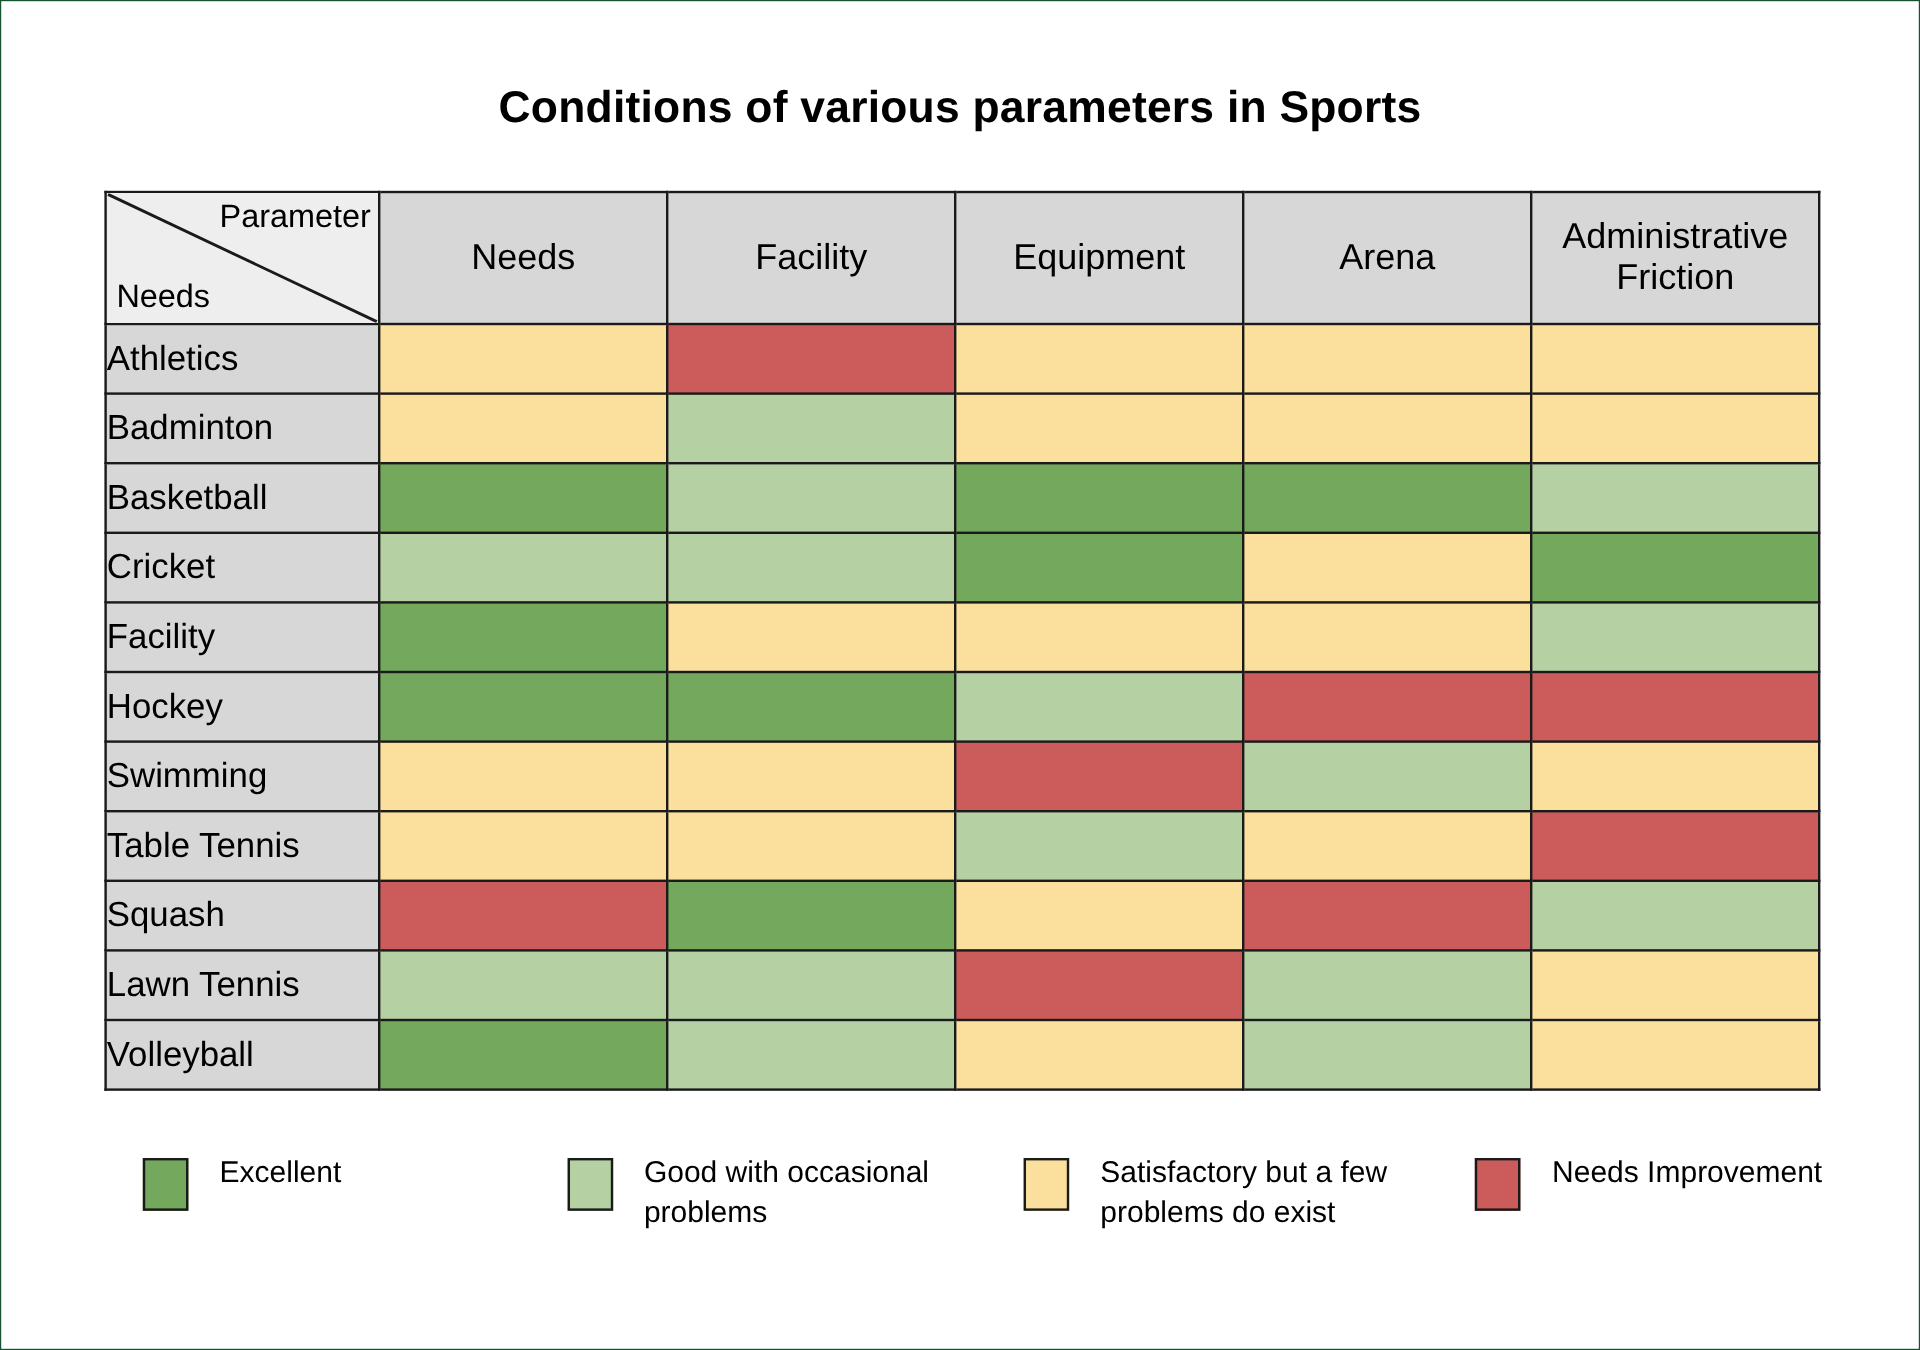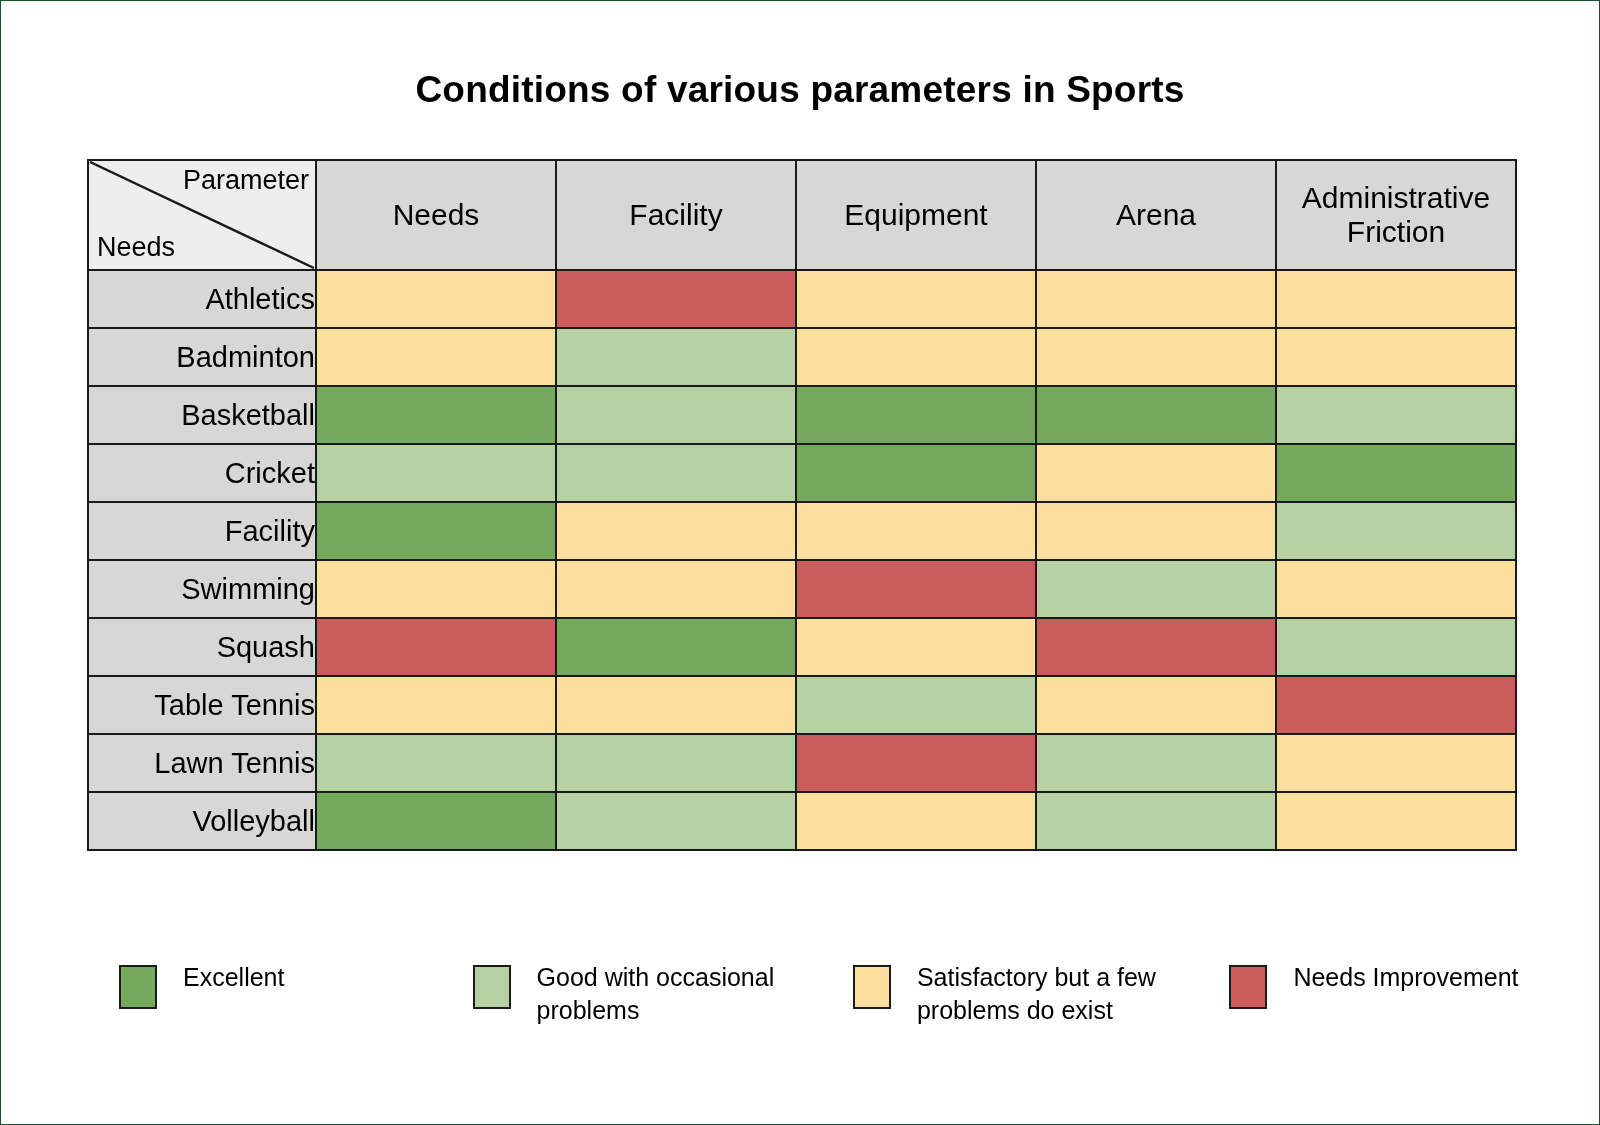--- a/index.html
+++ b/index.html
@@ -94,21 +94,21 @@
     text-align: center;
     height: 108px;
     line-height: 1.12;
     padding: 0 6px;
   }
 
   td.rowhead {
     background: #d7d7d7;
     font-size: 29px;
     color: #000000;
-    text-align: right;
+    text-align: left;
     height: 56px;
     white-space: nowrap;
   }
 
   td.cell {
     height: 56px;
   }
   td.cell.excellent   { background: #74a85c; }
   td.cell.good        { background: #b5d1a4; }
   td.cell.satisfactory{ background: #fae09c; }
@@ -212,42 +212,50 @@
         </tr>
         <tr>
           <td class="rowhead">Facility</td>
           <td class="cell excellent"></td>
           <td class="cell satisfactory"></td>
           <td class="cell satisfactory"></td>
           <td class="cell satisfactory"></td>
           <td class="cell good"></td>
         </tr>
         <tr>
+          <td class="rowhead">Hockey</td>
+          <td class="cell excellent"></td>
+          <td class="cell excellent"></td>
+          <td class="cell good"></td>
+          <td class="cell needs"></td>
+          <td class="cell needs"></td>
+        </tr>
+        <tr>
           <td class="rowhead">Swimming</td>
           <td class="cell satisfactory"></td>
           <td class="cell satisfactory"></td>
           <td class="cell needs"></td>
           <td class="cell good"></td>
           <td class="cell satisfactory"></td>
         </tr>
         <tr>
+          <td class="rowhead">Table Tennis</td>
+          <td class="cell satisfactory"></td>
+          <td class="cell satisfactory"></td>
+          <td class="cell good"></td>
+          <td class="cell satisfactory"></td>
+          <td class="cell needs"></td>
+        </tr>
+        <tr>
           <td class="rowhead">Squash</td>
           <td class="cell needs"></td>
           <td class="cell excellent"></td>
           <td class="cell satisfactory"></td>
           <td class="cell needs"></td>
           <td class="cell good"></td>
-        </tr>
-        <tr>
-          <td class="rowhead">Table Tennis</td>
-          <td class="cell satisfactory"></td>
-          <td class="cell satisfactory"></td>
-          <td class="cell good"></td>
-          <td class="cell satisfactory"></td>
-          <td class="cell needs"></td>
         </tr>
         <tr>
           <td class="rowhead">Lawn Tennis</td>
           <td class="cell good"></td>
           <td class="cell good"></td>
           <td class="cell needs"></td>
           <td class="cell good"></td>
           <td class="cell satisfactory"></td>
         </tr>
         <tr>

